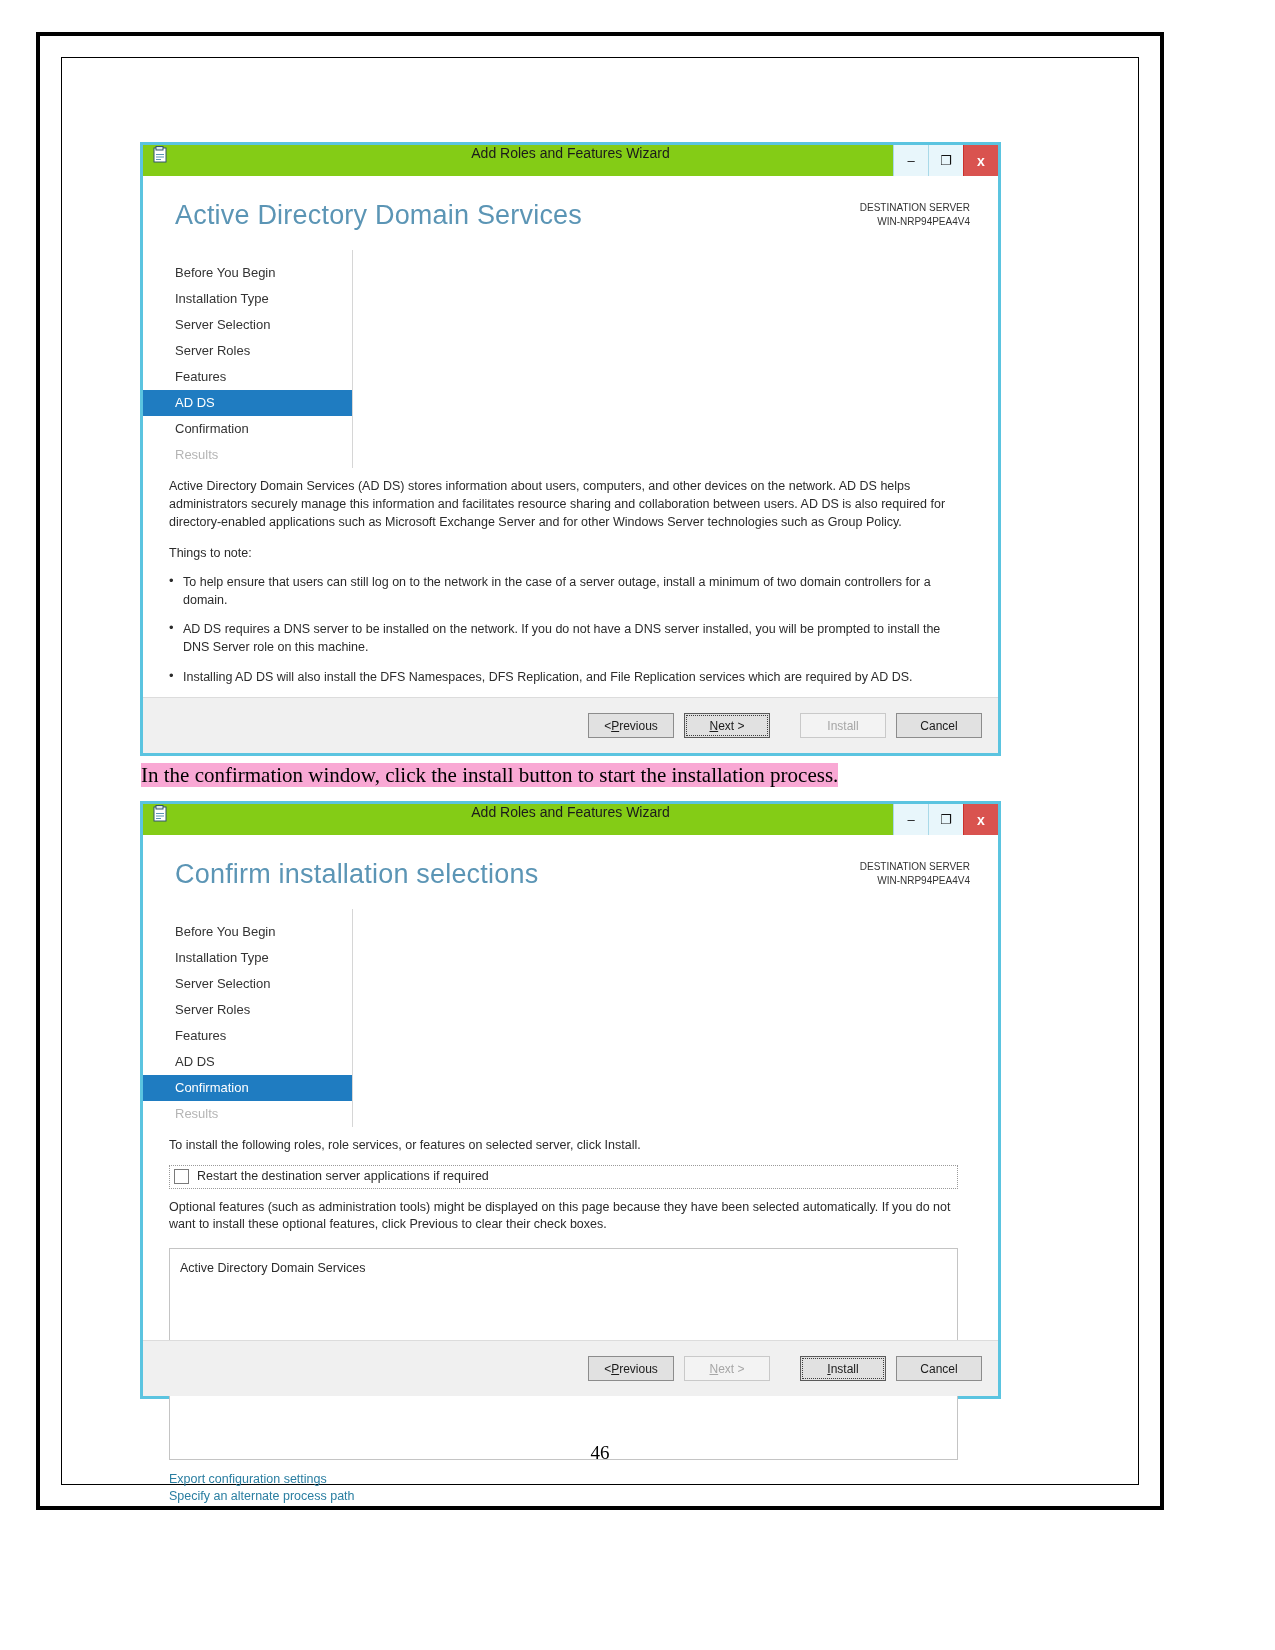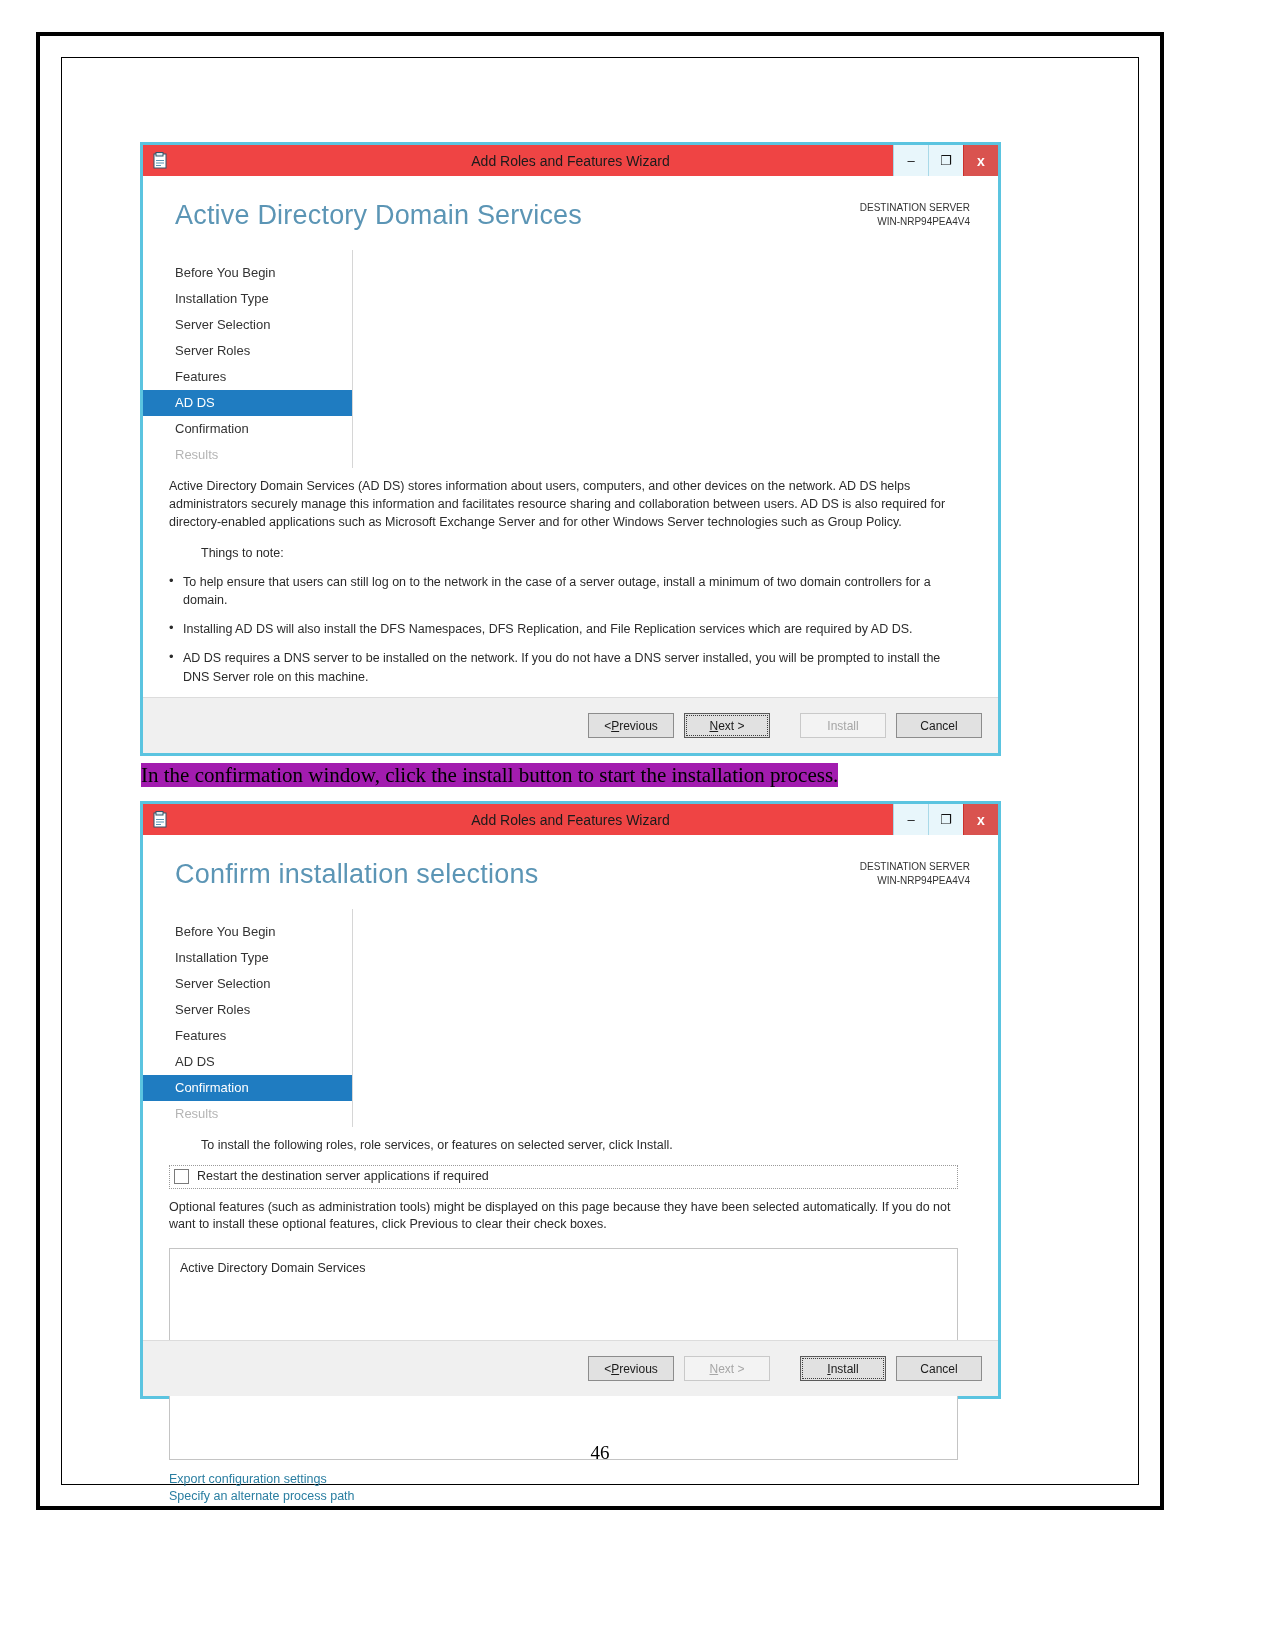--- a/index.html
+++ b/index.html
@@ -43,23 +43,23 @@
     background: #ffffff;
     border: 3px solid #5bc4e0;
     box-sizing: border-box;
     font-family: "Liberation Sans", sans-serif;
   }
   .wizard.win1 { left: 79px; top: 85px; width: 861px; height: 614px; }
   .wizard.win2 { left: 79px; top: 744px; width: 861px; height: 598px; }
 
   .titlebar {
     height: 31px;
-    background: #ef4444;
-    display: flex;
-    align-items: center;
+    background: #84cc16;
+    display: flex;
+    align-items: flex-start;
     position: relative;
   }
   .titlebar-icon {
     width: 20px; height: 20px;
     margin-left: 8px;
     position: relative;
     flex: 0 0 auto;
   }
   .titlebar-icon svg { display:block; }
   .titlebar-title {
@@ -150,21 +150,21 @@
 
   .pane {
     flex: 1 1 auto;
     padding: 10px 40px 0 26px;
     box-sizing: border-box;
     font-size: 12.5px;
     color: #2b2b2b;
     line-height: 1.42;
   }
   .pane p { margin: 0 0 14px 0; }
-  .pane .tight { margin-bottom: 10px; margin-left: 32px; }
+  .pane .tight { margin-bottom: 10px; }
 
   ul.notes {
     list-style: none;
     margin: 0;
     padding: 0;
   }
   ul.notes li {
     position: relative;
     padding-left: 14px;
     margin-bottom: 11px;
@@ -261,21 +261,21 @@
 
   
   .caption {
     position: absolute;
     font-family: "Liberation Serif", serif;
     font-size: 21px;
     color: #000000;
     white-space: nowrap;
   }
   .caption span.hl {
-    background: #a21caf;
+    background: #f9a8d4;
   }
   .caption.cap1 { left: 80px; top: 706px; }
   .caption.cap2 { left: 80px; top: 1307px; }
 
   .page-number {
     position: absolute;
     left: 0; right: 0;
     top: 1385px;
     text-align: center;
     font-family: "Liberation Serif", serif;
@@ -329,22 +329,22 @@
         <div class="nav-item active">AD DS</div>
         <div class="nav-item">Confirmation</div>
         <div class="nav-item disabled">Results</div>
       </div>
 
       <div class="pane">
         <p>Active Directory Domain Services (AD DS) stores information about users, computers, and other devices on the network.  AD DS helps administrators securely manage this information and facilitates resource sharing and collaboration between users.  AD DS is also required for directory-enabled applications such as Microsoft Exchange Server and for other Windows Server technologies such as Group Policy.</p>
         <p class="tight">Things to note:</p>
         <ul class="notes">
           <li>To help ensure that users can still log on to the network in the case of a server outage, install a minimum of two domain controllers for a domain.</li>
+          <li>AD DS requires a DNS server to be installed on the network.  If you do not have a DNS server installed, you will be prompted to install the DNS Server role on this machine.</li>
           <li>Installing AD DS will also install the DFS Namespaces, DFS Replication, and File Replication services which are required by AD DS.</li>
-          <li>AD DS requires a DNS server to be installed on the network.  If you do not have a DNS server installed, you will be prompted to install the DNS Server role on this machine.</li>
         </ul>
       </div>
     </div>
 
     <div class="wiz-footer">
       <div class="btn">
           <span>&lt; </span>
           <u>P</u>
           <span>revious</span>
         </div>

